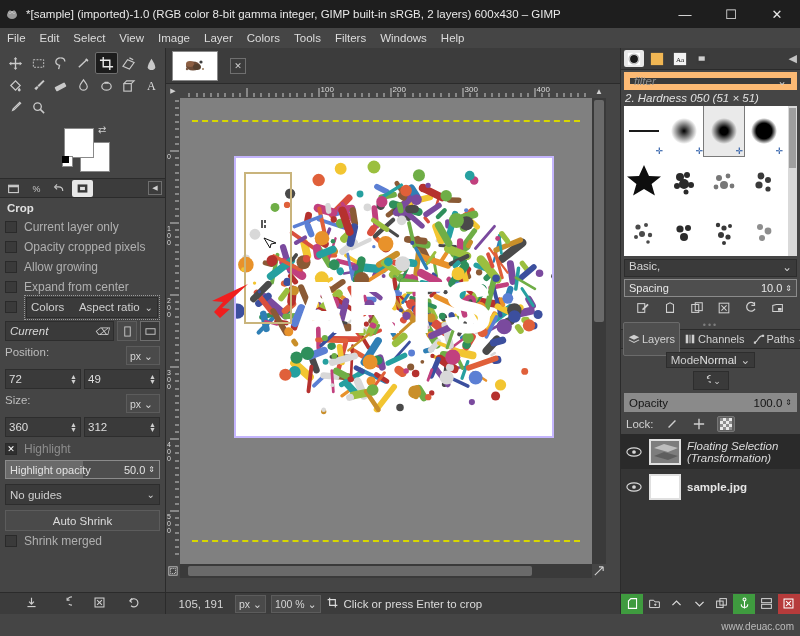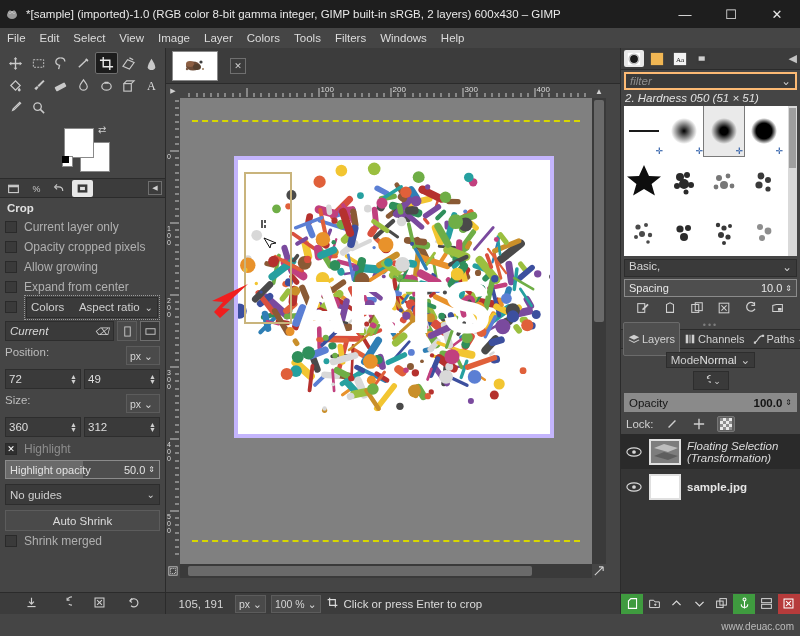--- a/index.html
+++ b/index.html
@@ -120,21 +120,21 @@
   #vruler { position:absolute; left:0; top:14px; width:14px; bottom:28px;
      background:#454545; overflow:hidden; }
   #zoomcorner { position:absolute; right:14px; top:0; width:14px; height:14px;
      display:flex; align-items:center; justify-content:center; color:#d0d0d0; }
 
   #viewport { position:absolute; left:14px; top:14px; right:28px; bottom:28px;
      background:#808080; overflow:hidden; }
   #layerbound { position:absolute; left:12px; right:12px; top:22px; bottom:22px;
      border-top:2px dashed #d7d700; border-bottom:2px dashed #d7d700; }
   #imgwrap { position:absolute; left:54px; top:58px; width:320px; height:282px;
-     background:#fff; border:4px solid #c4b5fd; overflow:hidden; }
+     background:#fff; border:2px solid #c4b5fd; overflow:hidden; }
   #artwork { position:absolute; inset:0; }
   #croprect { position:absolute; left:64px; top:74px; width:48px; height:152px;
      border:2px solid #c9b47c; }
   #arrow { position:absolute; left:28px; top:182px; width:42px; height:42px; }
   #mousecur { position:absolute; left:80px; top:120px; }
 
   #hscroll { position:absolute; left:14px; right:28px; bottom:14px; height:14px;
      background:#3a3a3a; }
   #hscroll .thumb { position:absolute; left:8px; top:2px; width:344px; height:10px;
      background:#6a6a6a; border-radius:2px; }
@@ -156,21 +156,21 @@
   #statusbar .st-msg { color:#dcdcdc; font-size:11.5px; }
 
   
   #rightdock { width:180px; background:#454545; border-left:1px solid #2b2b2b;
      display:flex; flex-direction:column; }
   .rdock-tabs { height:22px; background:#3c3c3c; display:flex; align-items:center;
      padding:0 3px; border-bottom:1px solid #2b2b2b; }
   .rtab { width:20px; height:17px; margin-right:3px; display:flex;
      align-items:center; justify-content:center; border-radius:2px;text-align:center; }
   .rtab.sel { background:#e7e7e7; }
-  .filterbar { height:18px; background:#3a3a3a; border:2px solid #fdba74;
+  .filterbar { height:18px; background:#3a3a3a; border:6px solid #fdba74;
      margin:2px 3px 0 3px; display:flex; align-items:center; padding:0 4px;
      color:#8e8e8e; font-style:italic; font-size:11.5px; }
   .brushname { color:#e2e2e2; font-style:italic; font-size:11.5px; padding:2px 4px 2px 4px; }
   .brushgrid { margin:0 3px; background:#fff; height:150px; position:relative; overflow:hidden; }
   .brow { display:flex; height:50px; }
   .bcell { flex:1; position:relative; display:flex; align-items:center; justify-content:center; }
   .bcell.sel { outline:1px solid #7a7a7a; background:#eaeaea; }
   .bplus { position:absolute; right:1px; bottom:0px; color:#1a4fa0; font-size:9px; }
   .bscroll { position:absolute; right:0; top:0; bottom:0; width:9px; background:#d9d9d9; }
   .bscroll i { position:absolute; left:1px; top:2px; width:7px; height:60px;
@@ -1513,21 +1513,21 @@
           <svg width="11" height="11" viewBox="0 0 14 14">
               <path d="M11 8a4.5 4.5 0 10-1.3-5" fill="none" stroke="#cfcfcf" stroke-width="1.3"></path>
               <path d="M9.5 1.5V4H12" fill="none" stroke="#cfcfcf" stroke-width="1.3"></path>
             </svg>
           <span style="font-size:9px;">⌄</span>
         </div>
       </div>
 
       <div class="op-slider">
         <span>Opacity</span>
-        <span style="margin-left:auto;font-weight:bold;">100.0</span>
+        <span style="margin-left:auto;">100.0</span>
         <span style="margin-left:3px;font-size:8px;">⇕</span>
       </div>
 
       <div class="lock-row">
         <span>Lock:</span>
         <span class="lock-btn">
           <svg width="12" height="12" viewBox="0 0 14 14">
               <path d="M3 11L11 3" stroke="#cfcfcf" stroke-width="1.6"></path>
             </svg>
         </span>

